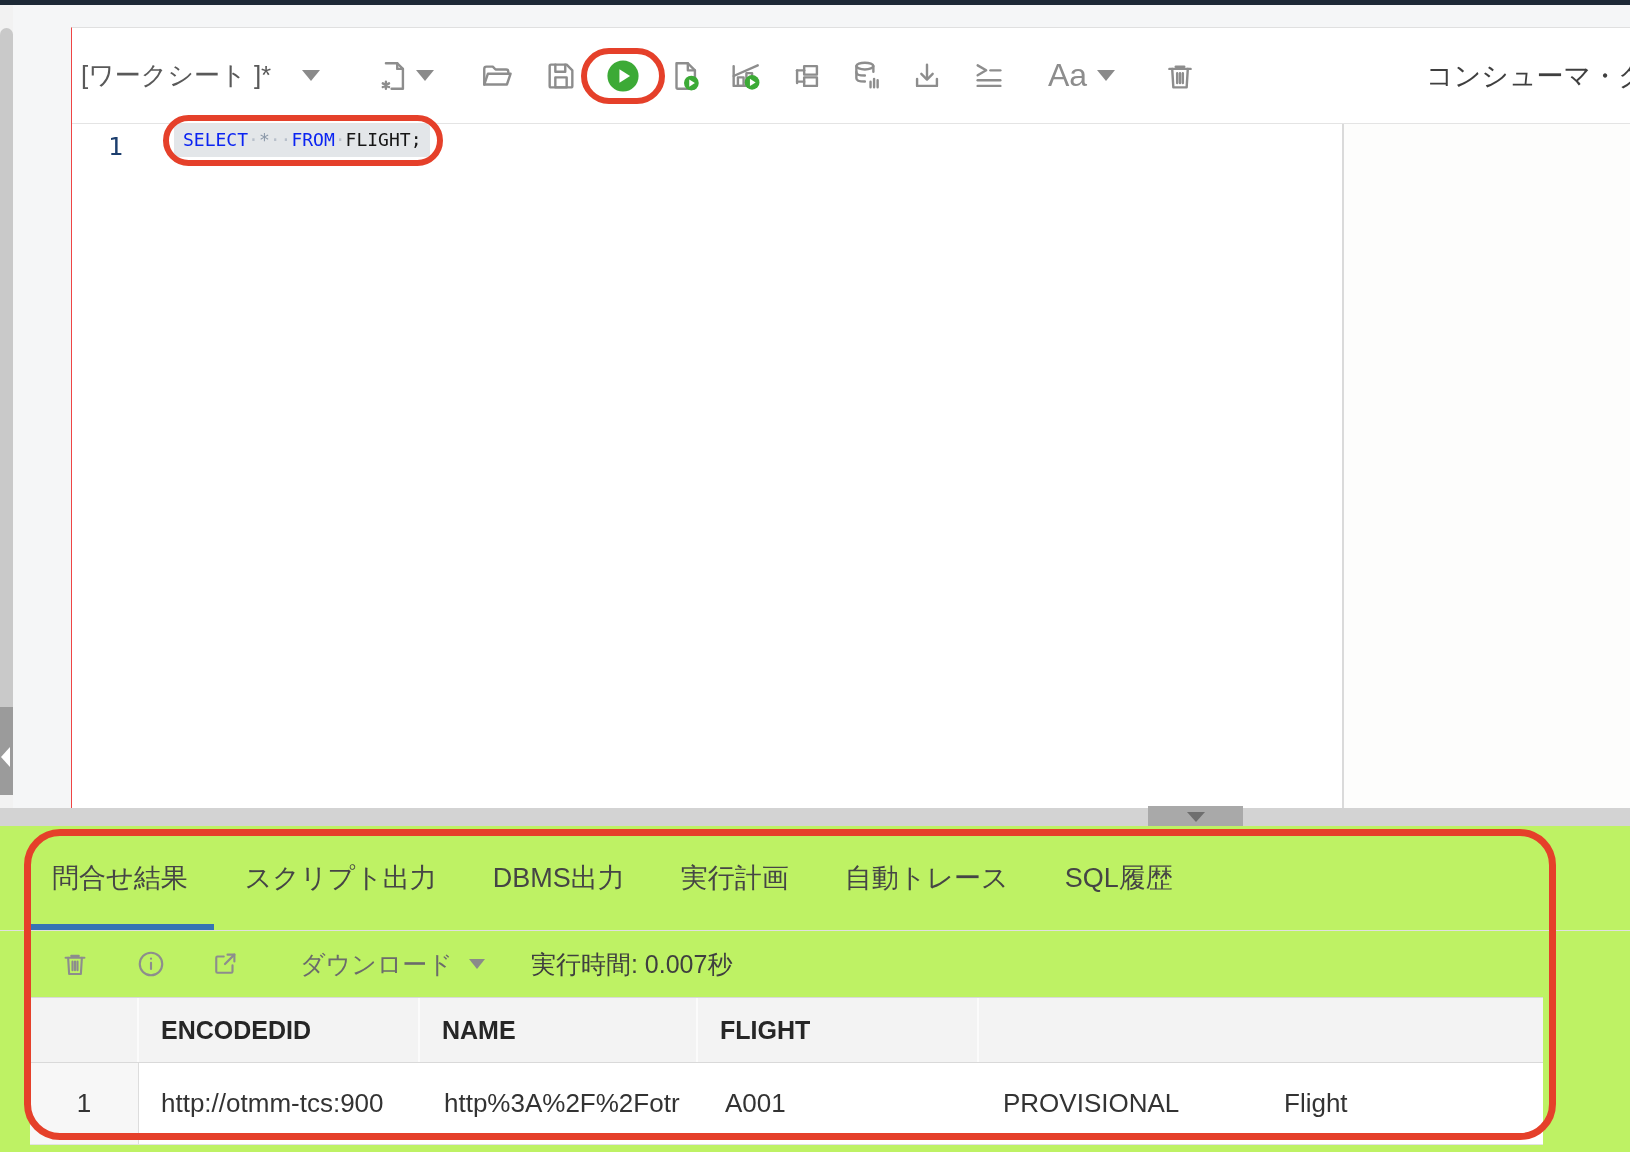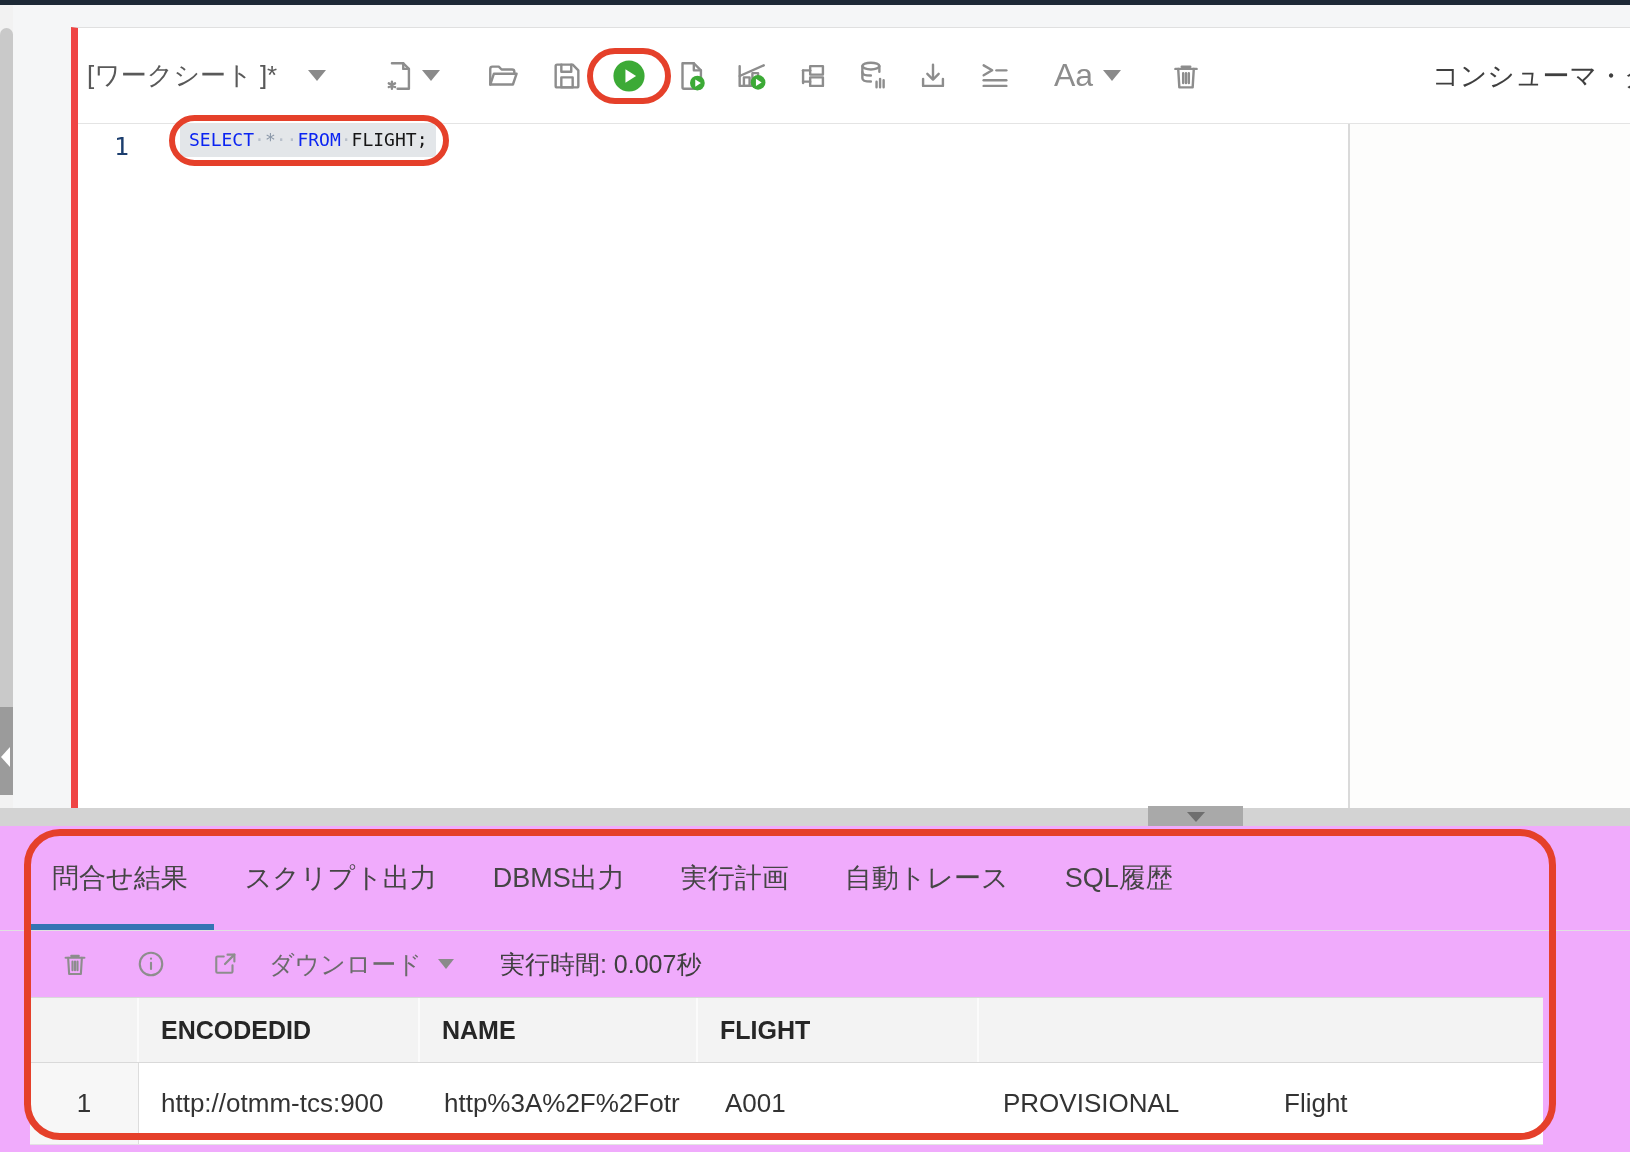--- a/index.html
+++ b/index.html
@@ -14,21 +14,21 @@
   
   #left-rail { left:0; top:5px; width:13px; height:1147px; background:#f2f2f2; }
   #rail-thumb { left:0; top:23px; width:13px; height:679px; background:#c9c9c9; border-radius:7px 7px 0 0; }
   #rail-handle { left:0; top:702px; width:13px; height:88px; background:#9b9b9b; }
   #rail-collapse-arrow { left:1px; top:40px; width:0; height:0;
     border-top:10px solid transparent; border-bottom:10px solid transparent; border-right:9px solid #ffffff; }
   #rail-bottom-chip { left:0; top:1123px; width:13px; height:29px; background:#cfcfcf; }
 
   
   #editor-panel { left:71px; top:27px; width:1559px; height:781px; background:#000000;
-    border-left:7px solid #ef4444; border-top:1px solid #e0e0e0; }
+    border-left:1px solid #ef4444; border-top:1px solid #e0e0e0; }
   #wtoolbar { position:relative; height:96px; border-bottom:1px solid #e4e4e4;
     display:flex; align-items:center; padding-left:9px; background:#fff; }
   .ws-label { font-size:26px; color:#595959; width:216px; white-space:nowrap; }
   .caret { width:0; height:0; border-left:9px solid transparent; border-right:9px solid transparent;
     border-top:11px solid #8a8a8a; display:inline-block; }
   .tbtn { width:34px; height:34px; display:flex; align-items:center; justify-content:center; }
   .tbtn svg { width:34px; height:34px; }
   .ico { stroke:#8d8d8d; fill:none; stroke-width:1.7; stroke-linecap:round; stroke-linejoin:round; }
   .aa-label { font-size:32px; color:#8d8d8d; }
   #consumer-label { position:absolute; left:1354px; top:30px; font-size:27px; color:#3f3f3f; white-space:nowrap; }
@@ -47,29 +47,29 @@
   #right-subpanel { position:absolute; left:1272px; top:0; width:287px; height:684px; background:#fdfdfc; }
 
   
   #h-splitter { left:0; top:808px; width:1630px; height:18px; background:#d3d3d3; }
   #split-handle { position:absolute; left:1148px; top:-2px; width:95px; height:22px; background:#a9a9a9;
     display:flex; align-items:center; justify-content:center; }
   #split-caret { width:0; height:0; border-left:9px solid transparent; border-right:9px solid transparent;
     border-top:10px solid #6e6e6e; }
 
   
-  #results { left:0; top:826px; width:1630px; height:326px; background:#f0abfc; }
+  #results { left:0; top:826px; width:1630px; height:326px; background:#bef264; }
   #tabs { display:flex; align-items:stretch; height:105px; border-bottom:1px solid #e0e0e0; padding-left:28px; }
   .tab { position:relative; display:flex; align-items:center; padding:0 26px; font-size:27px; color:#454545;
     white-space:nowrap; }
   .tab.active::after { content:""; position:absolute; left:0; right:0; bottom:0; height:6px; background:#3574b4; }
   #rtoolbar { display:flex; align-items:center; height:66px; padding-left:60px; }
   .rico { width:30px; height:30px; }
   .rico svg { width:30px; height:30px; }
-  .dl-label { font-size:25px; color:#6b6b6b; margin-left:29px;font-family:Liberation Mono, monospace; }
+  .dl-label { font-size:25px; color:#6b6b6b; margin-left:60px;font-family:Liberation Mono, monospace; }
   .dl-caret { margin-left:16px; border-left:8px solid transparent; border-right:8px solid transparent;
     border-top:10px solid #8a8a8a; width:0; height:0; }
   .elapsed { font-size:25px; color:#3f3f3f; margin-left:46px; }
 
   
   #grid { margin-left:30px; width:1513px; }
   .g-head { display:flex; height:66px; background:#f3f3f3; border-top:1px solid #d9d9d9; border-bottom:1px solid #d9d9d9; }
   .g-head .cell { display:flex; align-items:center; padding-left:22px; font-weight:bold; font-size:25px;
     color:#262626; border-right:2px solid #fbfbfb; overflow:hidden; white-space:nowrap; }
   .g-row { display:flex; height:82px; background:#ffffff; border-bottom:1px solid #e3e3e3; }

